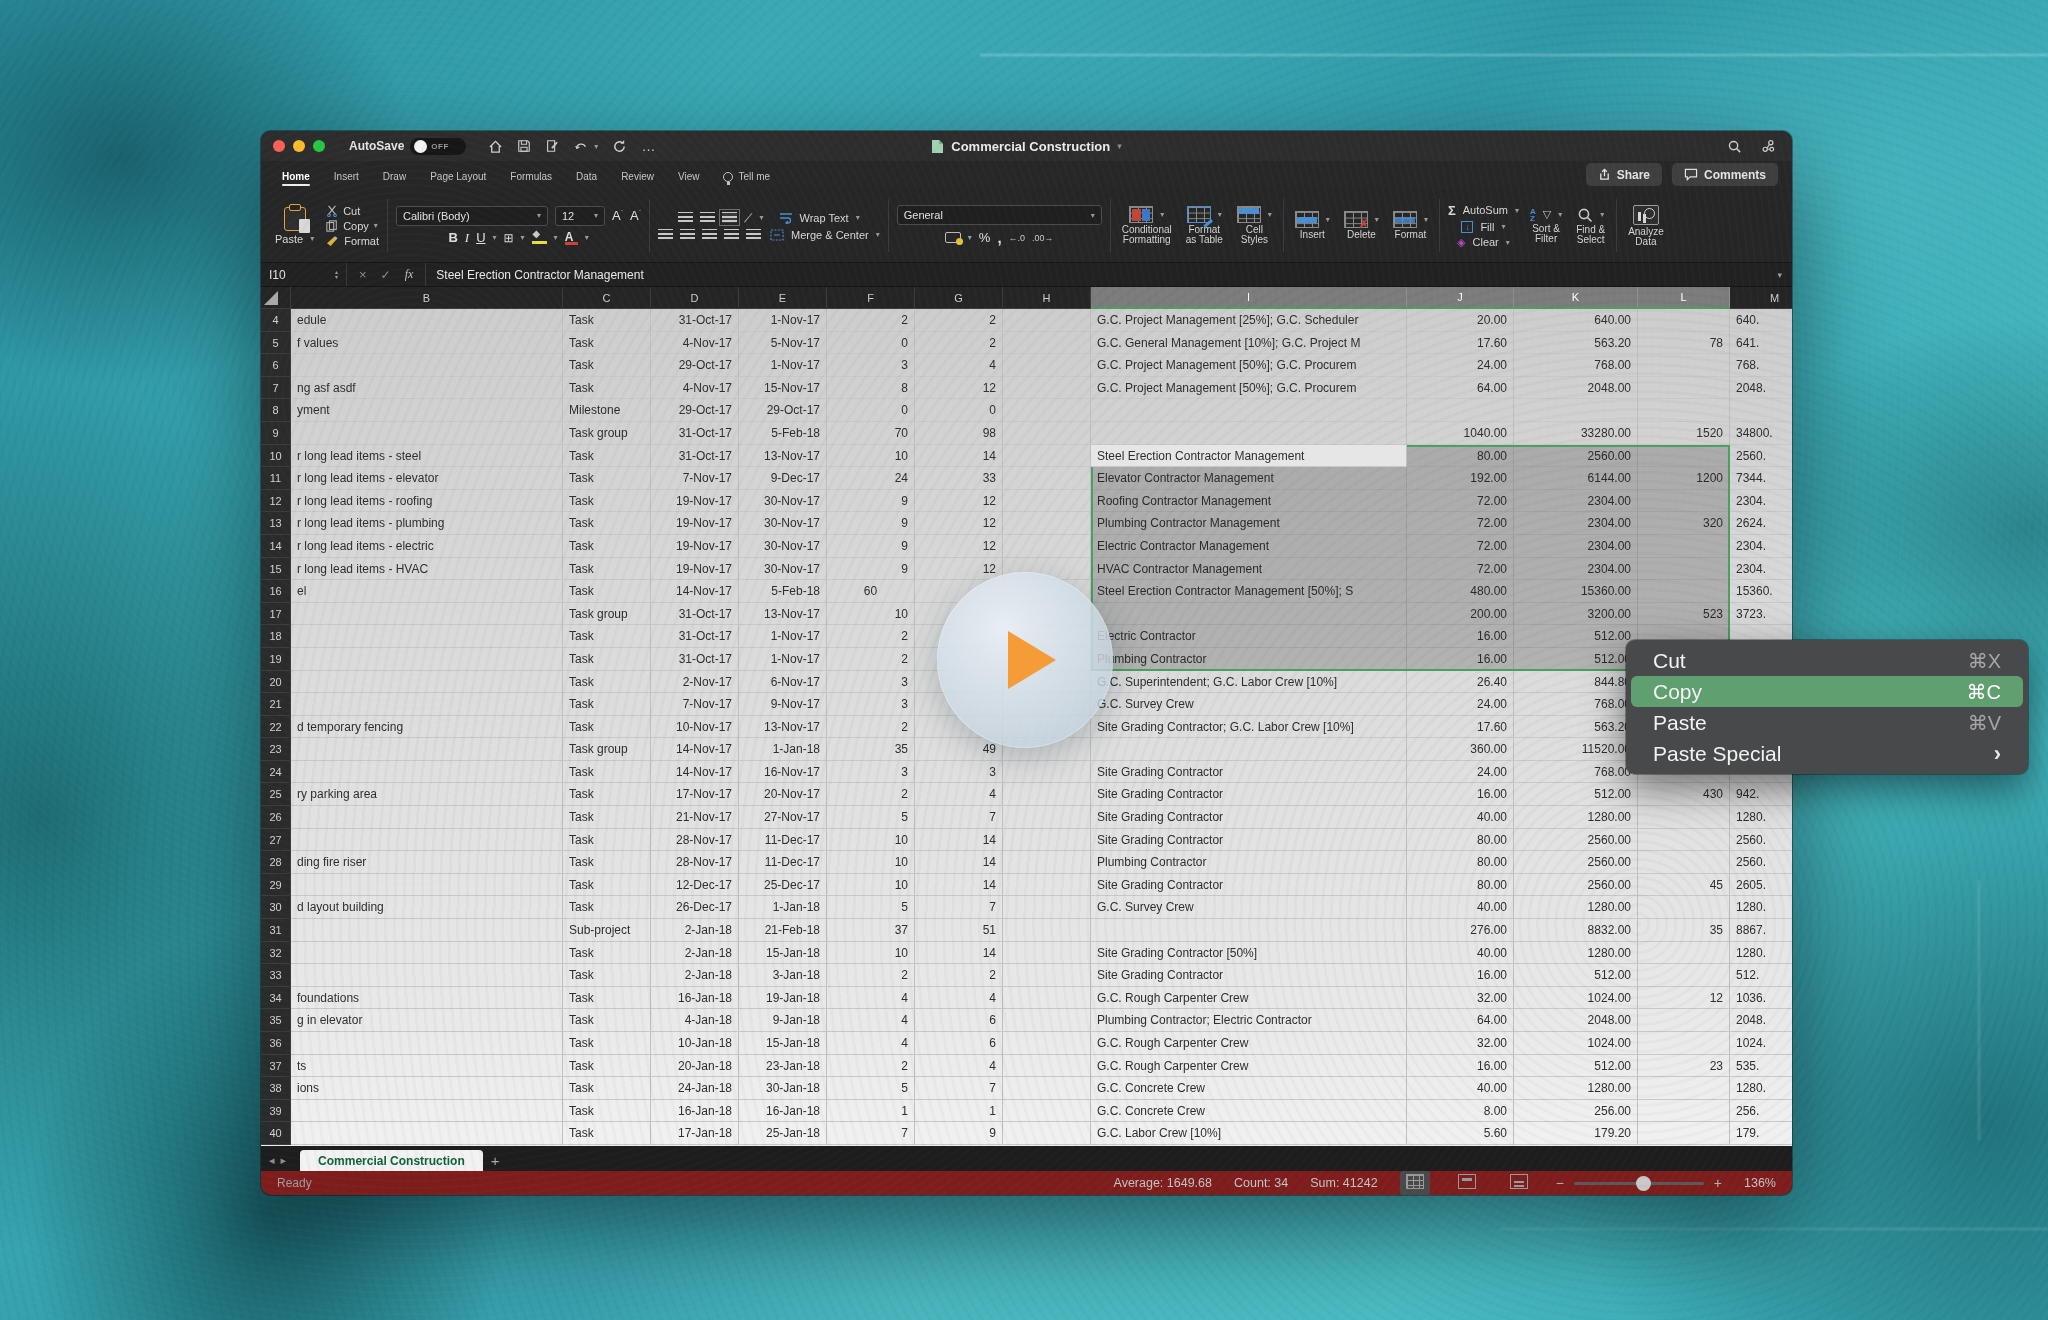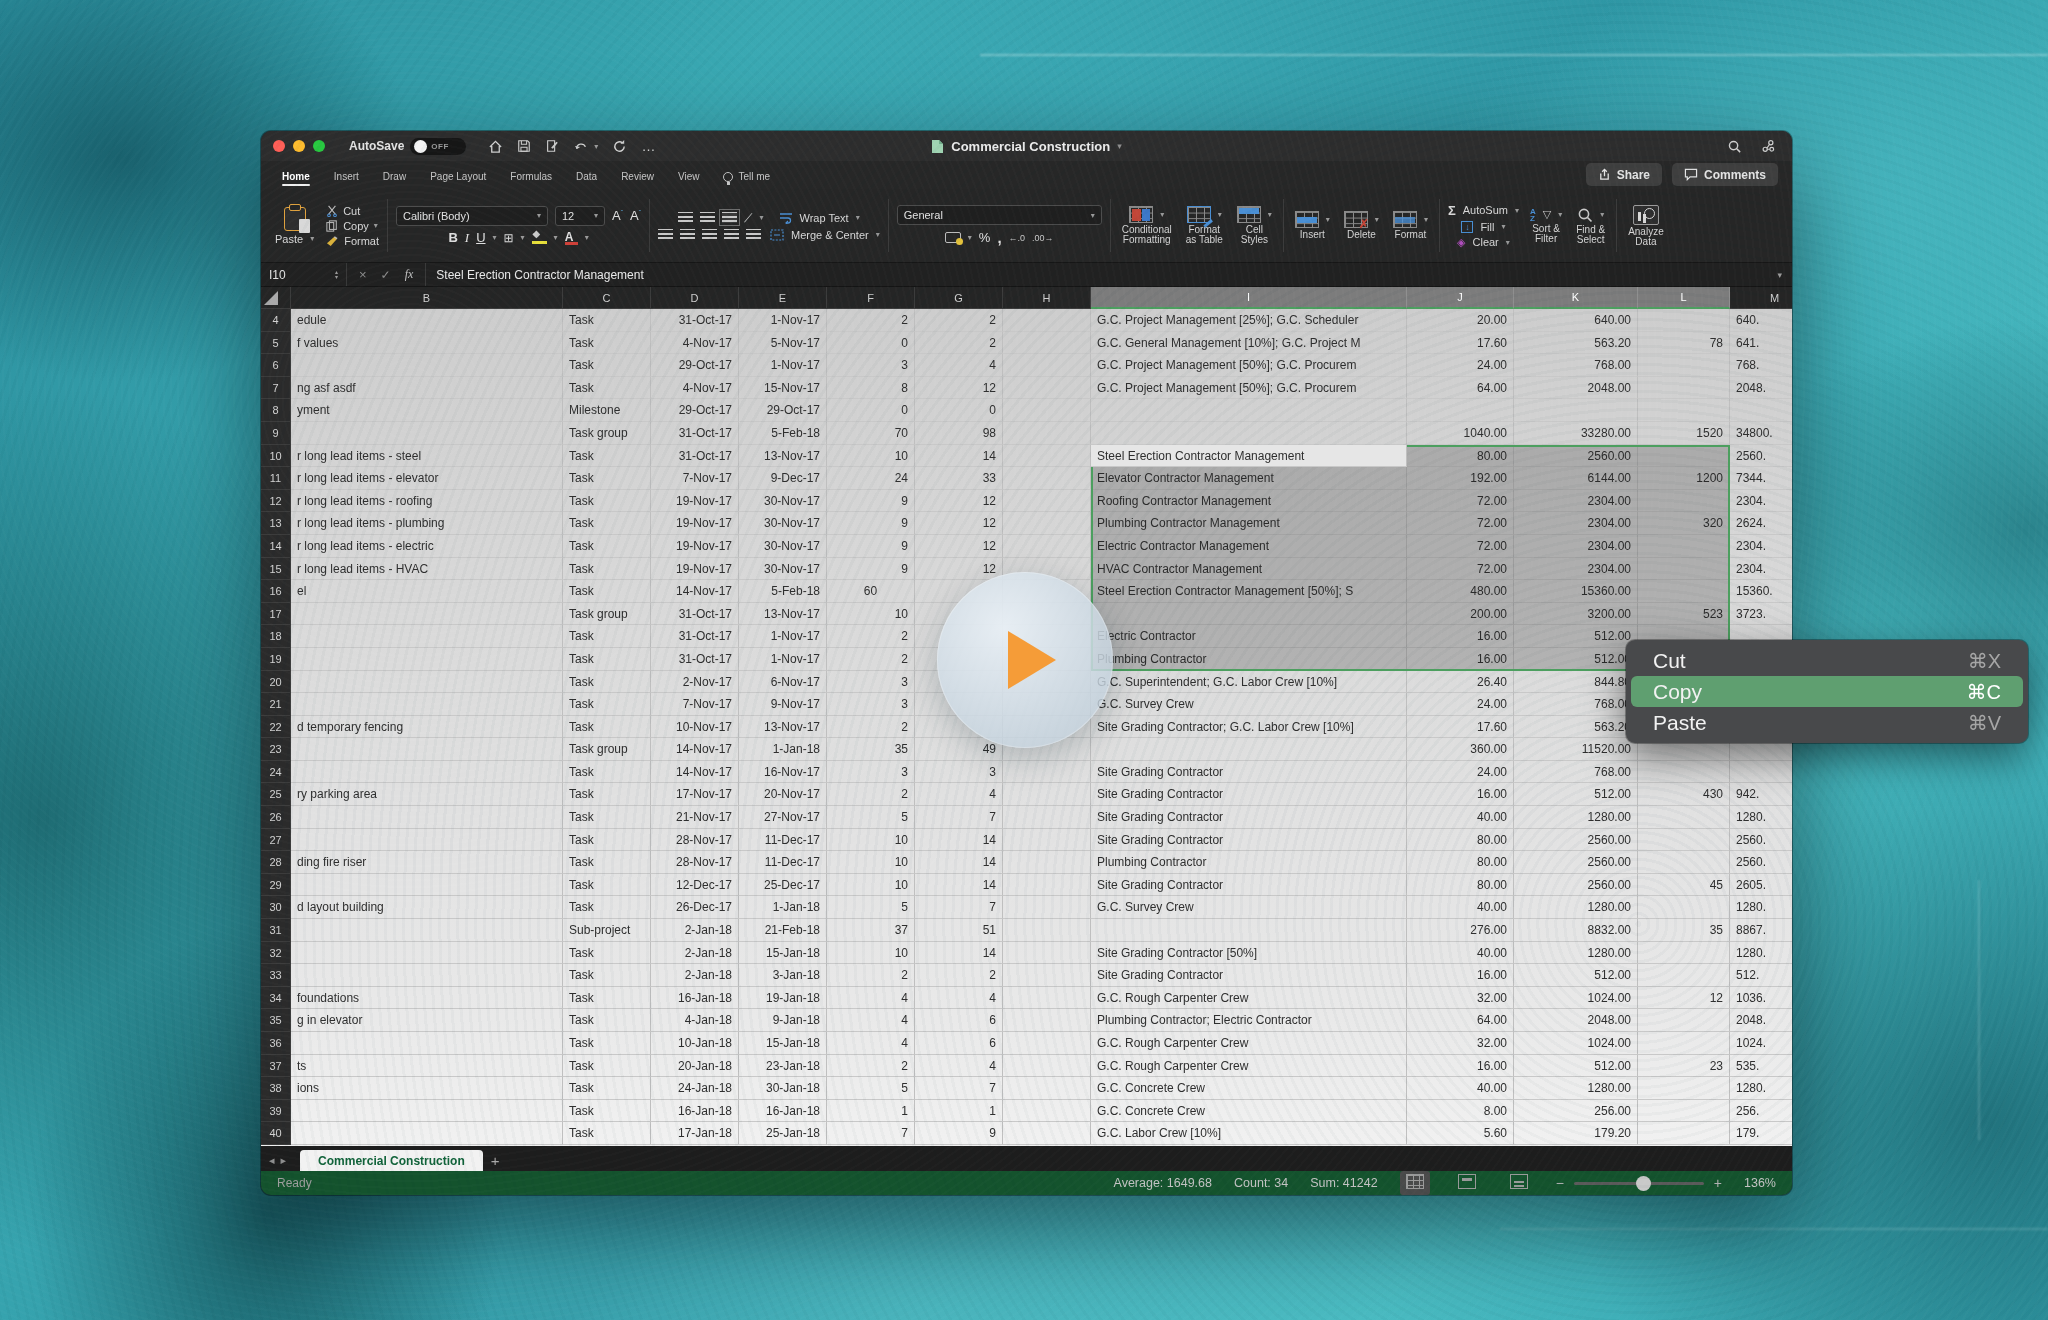--- a/index.html
+++ b/index.html
@@ -147,21 +147,21 @@
   .cell.active-cell{ position:relative; z-index:5; background:#e6e6e6; }
   .sel-range{ position:absolute; left:830px; top:157.6px; width:639px; height:226px; background:rgba(30,32,30,.22); border:2px solid #4c9f5f; z-index:4; pointer-events:none; }
 
   
   .tabbar{ height:25px; background:#1d1d1d; display:flex; align-items:flex-end; padding:0 8px; gap:8px; flex:0 0 auto; }
   .tb-arrows{ color:#8f8f8f; font-size:11px; letter-spacing:6px; padding-bottom:4px; }
   .sheettab{ background:#f2f2f2; color:#11633a; font-size:12px; font-weight:bold; height:21px; display:flex; align-items:center; padding:0 18px; border-radius:4px 4px 0 0; }
   .addsheet{ color:#a8a8a8; font-size:15px; padding-bottom:2px; }
 
   
-  .statusbar{ height:24px; background:#14532d; display:flex; align-items:center; padding:0 16px; color:#9e9e9e; font-size:12px; flex:1; }
+  .statusbar{ height:24px; background:#7f1d1d; display:flex; align-items:center; padding:0 16px; color:#9e9e9e; font-size:12px; flex:1; }
   .sb-right{ margin-left:auto; display:flex; align-items:center; gap:22px; }
   .sb-stat{ color:#c3c3c3; font-size:12.5px; }
   .viewic{ width:18px; height:15px; border:1.2px solid #9a9a9a; position:relative; display:inline-block; }
   .viewic.grid{ background-image:linear-gradient(#9a9a9a 1px,transparent 1px),linear-gradient(90deg,#9a9a9a 1px,transparent 1px); background-size:6px 5px; }
   .viewic-wrap{ padding:3px 6px; border-radius:3px; }
   .viewic-wrap.on{ background:#4a4a4a; }
   .viewic.pl::after{ content:""; position:absolute; left:3px; top:3px; right:3px; height:3px; background:#9a9a9a; }
   .viewic.pb::after{ content:""; position:absolute; left:3px; top:6px; right:3px; height:1.5px; background:#9a9a9a; box-shadow:0 4px 0 #9a9a9a; }
   .zoomer{ display:flex; align-items:center; gap:10px; }
   .zminus,.zplus{ color:#b5b5b5; font-size:14px; }
@@ -1169,14 +1169,18 @@
         <span class="sc">⌘X</span>
       </div>
       <div class="mi hl">
         <span>Copy</span>
         <span class="sc">⌘C</span>
       </div>
       <div class="mi">
         <span>Paste</span>
         <span class="sc">⌘V</span>
       </div>
+      <div class="mi">
+        <span>Paste Special</span>
+        <span class="sub">›</span>
+      </div>
     </div>
 </div>
 
 </body></html>

